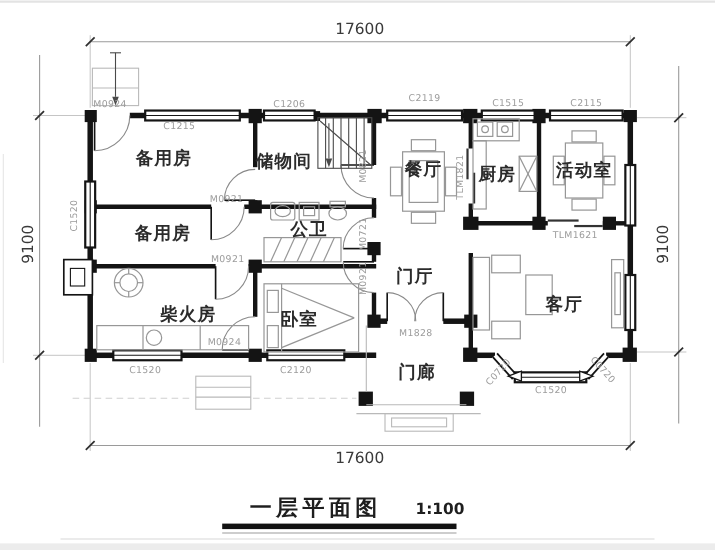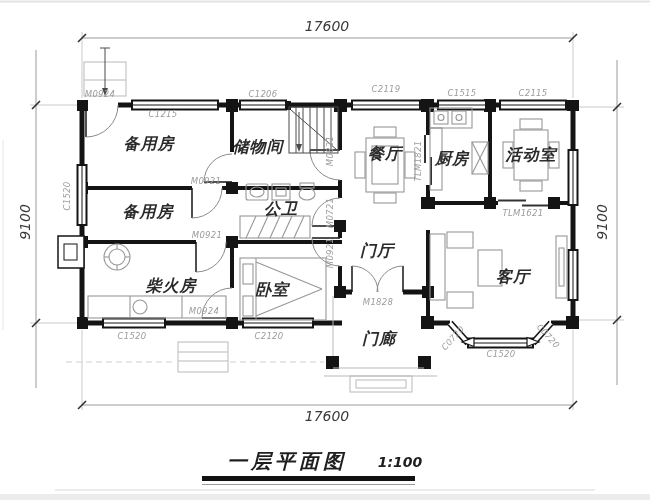--- a/index.html
+++ b/index.html
@@ -1,17 +1,17 @@
 <!DOCTYPE html>
 <html><head>
 <meta charset="utf-8">
 <style>
   html,body{margin:0;padding:0;background:#fff;}
   .page{position:relative;width:650px;height:500px;background:#ffffff;overflow:hidden;
-        font-family:"DejaVu Sans","Liberation Sans",sans-serif;font-style:italic;}
+        font-family:"DejaVu Sans","Liberation Sans",sans-serif;}
   svg{display:block}
   svg text{font-family:"DejaVu Sans","Liberation Sans",sans-serif;}
   .w{stroke:#141414;stroke-width:5;stroke-linecap:butt;}
   .iw{stroke:#141414;stroke-width:4;stroke-linecap:butt;}
   .col{fill:#141414;}
   .win{fill:#ffffff;stroke:#141414;stroke-width:2;}
   .winl{stroke:#141414;stroke-width:1;}
   .leaf{stroke:#141414;stroke-width:1.5;}
   .arc{fill:none;stroke:#8a8a8a;stroke-width:1;}
   .f{fill:none;stroke:#979797;stroke-width:1.1;}

